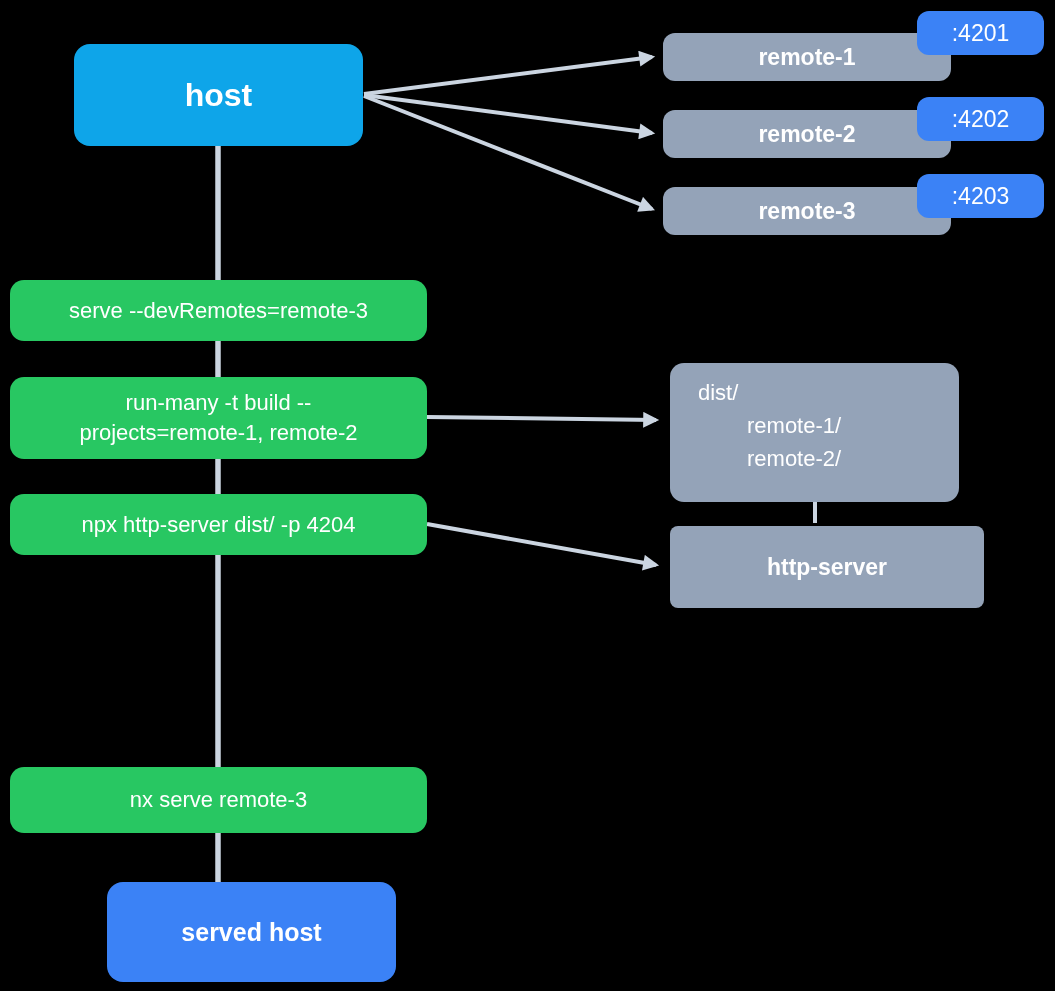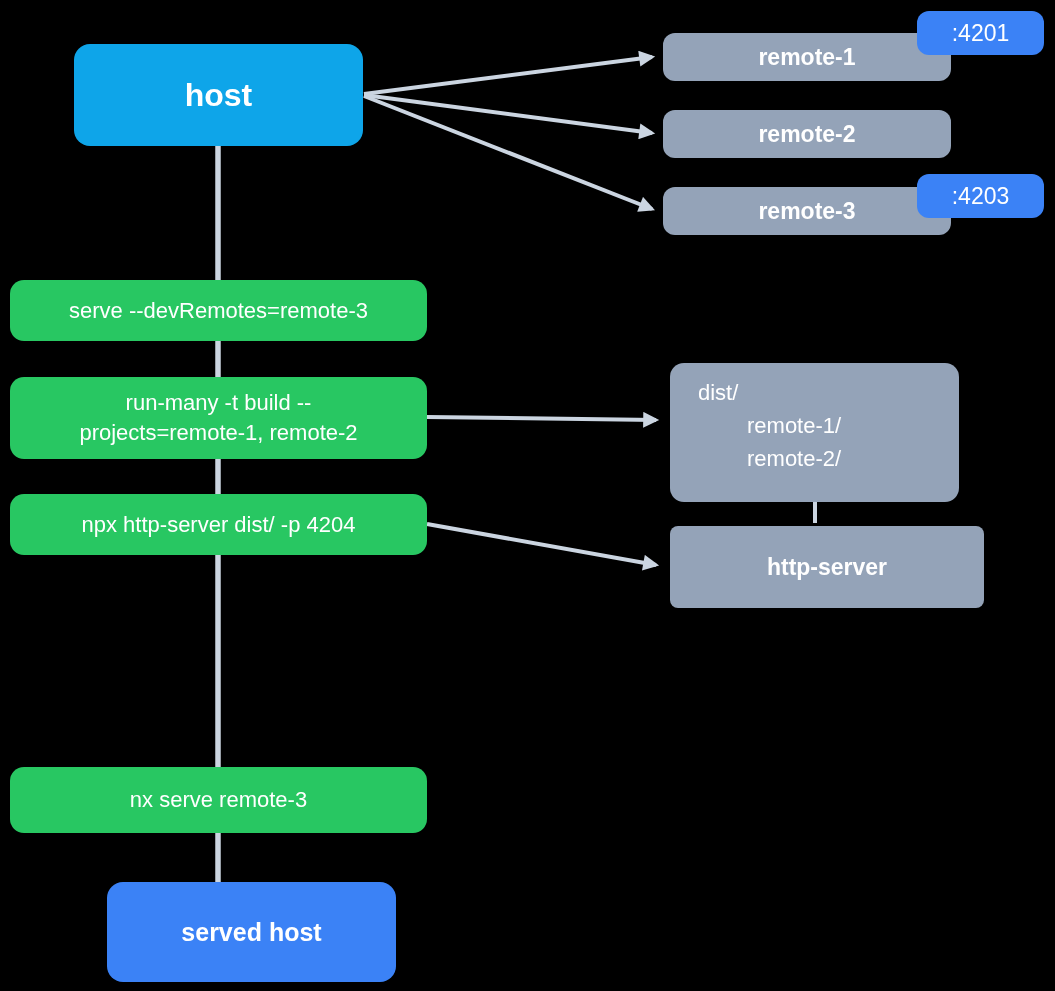--- a/index.html
+++ b/index.html
@@ -99,20 +99,23 @@
   <div class="node remote r2">
     <span>remote-2</span>
   </div>
   <div class="node remote r3">
     <span>remote-3</span>
   </div>
 
   <div class="node badge b1">
     <span>:4201</span>
   </div>
+  <div class="node badge b2">
+    <span>:4202</span>
+  </div>
   <div class="node badge b3">
     <span>:4203</span>
   </div>
 
   <div class="node cmd c1">
     <span>serve --devRemotes=remote-3</span>
   </div>
 
   <div class="node cmd c2">
     <span>run-many -t build --</span>

